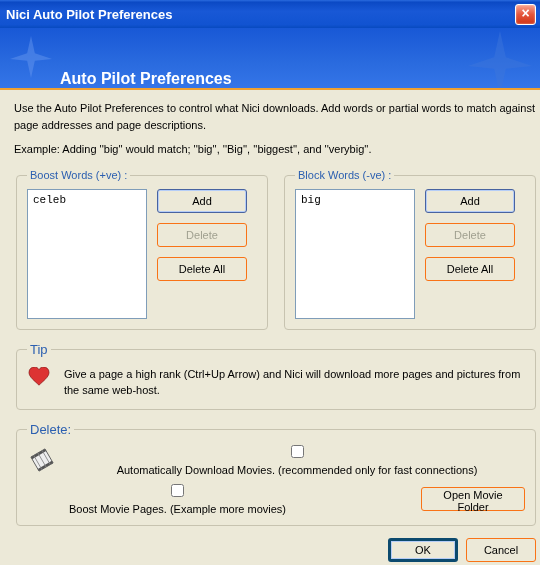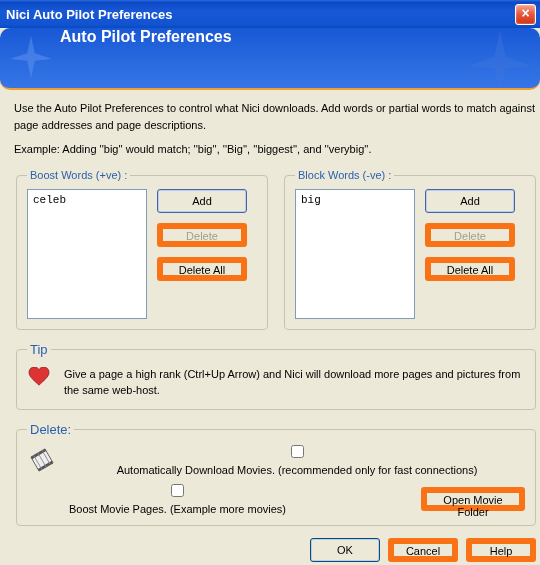--- a/index.html
+++ b/index.html
@@ -37,24 +37,23 @@
     text-align: center;
     margin-left: auto;
     box-shadow: inset 0 0 2px rgba(255,255,255,0.6);
   }
   .header-band {
     height: 62px;
     background: linear-gradient(to bottom, #1858d6 0%, #2a6bdf 60%, #3575e8 100%);
     position: relative;
     color: #fff;
     display: flex;
-    align-items: flex-start;
+    align-items: flex-end;
     overflow: hidden;
     border-bottom: 2px solid #f0a030;
-    border-radius: 10px;
   }
   .header-band h1 {
     margin: 0 0 0 60px;
     font-size: 16px;
     font-weight: bold;
   }
   .plane-left, .plane-right {
     position: absolute;
     opacity: 0.45;
   }
@@ -98,21 +97,21 @@
   }
   .listbox .item { padding: 1px 0; }
   .btncol {
     display: flex;
     flex-direction: column;
     gap: 10px;
     width: 90px;
   }
   .btn {
     height: 24px;
-    border: 6px solid #f97316;
+    border: 1px solid #f97316;
     background: #ece9d8;
     border-radius: 3px;
     font-size: 11px;
     font-family: inherit;
     cursor: pointer;
   }
   .btn.primary {
     border: 1px solid #4863a0;
     box-shadow: 0 0 0 1px #b5cdf7 inset;
   }
@@ -144,21 +143,21 @@
   .movies-bottom { display:flex; align-items:center; }
   .movies-bottom .btn { margin-left:auto; width:104px; }
   .dialog-buttons {
     display:flex;
     justify-content:flex-end;
     gap:8px;
     margin-top: 12px;
     padding: 0 2px;
   }
   .dialog-buttons .btn { width: 70px; }
-  .dialog-buttons .btn.ok { border:1px solid #0c4a6e; box-shadow:0 0 0 1px #b5cdf7 inset;}
+  .dialog-buttons .btn.ok { border:3px solid #0c4a6e; box-shadow:0 0 0 1px #b5cdf7 inset;}
 </style>
 </head>
 <body>
 
 <div class="titlebar">
   <span>Nici Auto Pilot Preferences</span>
   <div class="close-btn">×</div>
 </div>
 
 <div class="header-band">
@@ -245,16 +244,15 @@
           </label>
           <button class="btn">Open Movie Folder</button>
         </div>
       </div>
     </div>
   </fieldset>
 
   <div class="dialog-buttons">
     <button class="btn ok">OK</button>
     <button class="btn">Cancel</button>
-    <button class="btn">Help</button>
   </div>
 
 </div>
 
 </body></html>

